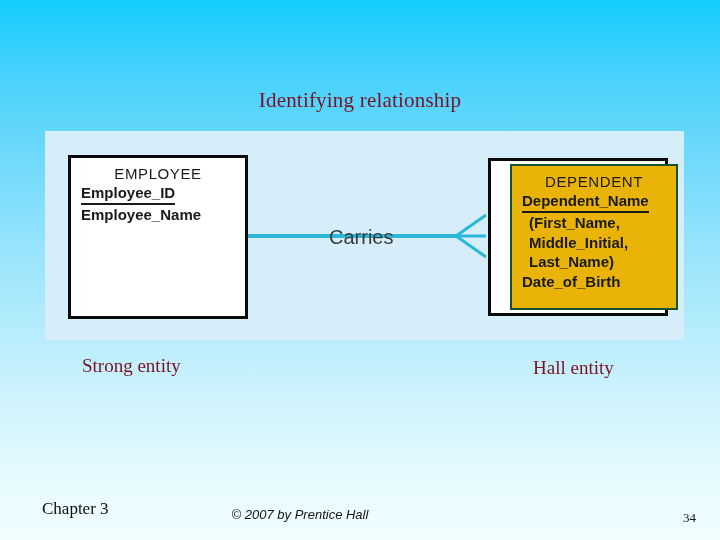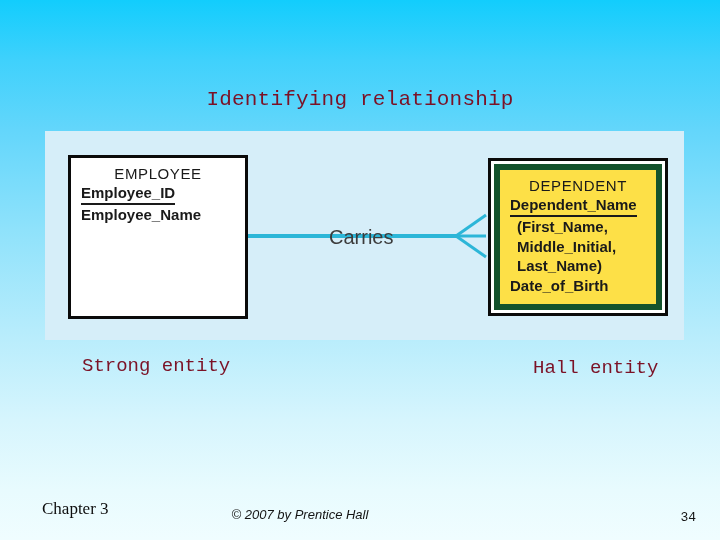--- a/index.html
+++ b/index.html
@@ -29,21 +29,21 @@
     overflow: hidden;
   }
 
   
   #title {
     position: absolute;
     left: 0;
     top: 88px;
     width: 720px;
     text-align: center;
-    font-family: Liberation Mono, monospace;
+    font-family: Liberation Serif, serif;
     font-size: 21px;
     color: #7b1226;
     letter-spacing: 0.2px;
   }
 
   
   #diagram-panel {
     position: absolute;
     left: 45px;
     top: 131px;
@@ -71,23 +71,24 @@
     left: 488px;
     top: 158px;
     width: 180px;
     height: 158px;
     border: 3px solid #0a0a0a;
     padding: 3px;
   }
   #weak-entity-inner {
     width: 100%;
     height: 100%;
-    border: 6px solid #14532d;
+    border: 2px solid #14532d;
     box-sizing: border-box;
-    background: #fde047;
+    background: #eab308;
+    margin-left: 16px;
   }
 
   .entity-title {
     text-align: center;
     font-family: "Liberation Sans", sans-serif;
     font-size: 15px;
     color: #1a1a1a;
     letter-spacing: 0.6px;
     margin-top: 7px;
   }
@@ -137,21 +138,21 @@
     left: 329px;
     top: 226px;
     font-family: "Liberation Sans", sans-serif;
     font-size: 20px;
     color: #3c3c3c;
   }
 
   
   .caption {
     position: absolute;
-    font-family: Liberation Mono, monospace;
+    font-family: Liberation Serif, serif;
     font-size: 19px;
     color: #7b1226;
   }
   #strong-caption { left: 82px; top: 355px; }
   #weak-caption   { left: 533px; top: 357px; }
 
   
   #footer-chapter {
     position: absolute;
     left: 42px;
@@ -168,21 +169,21 @@
     text-align: center;
     font-family: "Liberation Sans", sans-serif;
     font-size: 13px;
     color: #141414;
     font-style: italic;
   }
   #footer-pagenum {
     position: absolute;
     right: 24px;
     top: 510px;
-    font-family: Liberation Mono, monospace;
+    font-family: Liberation Serif, serif;
     font-size: 13px;
     color: #141414;
   }
 </style>
 </head>
 <body>
 
 <div id="slide">
 
   <div id="title">Identifying relationship</div>

